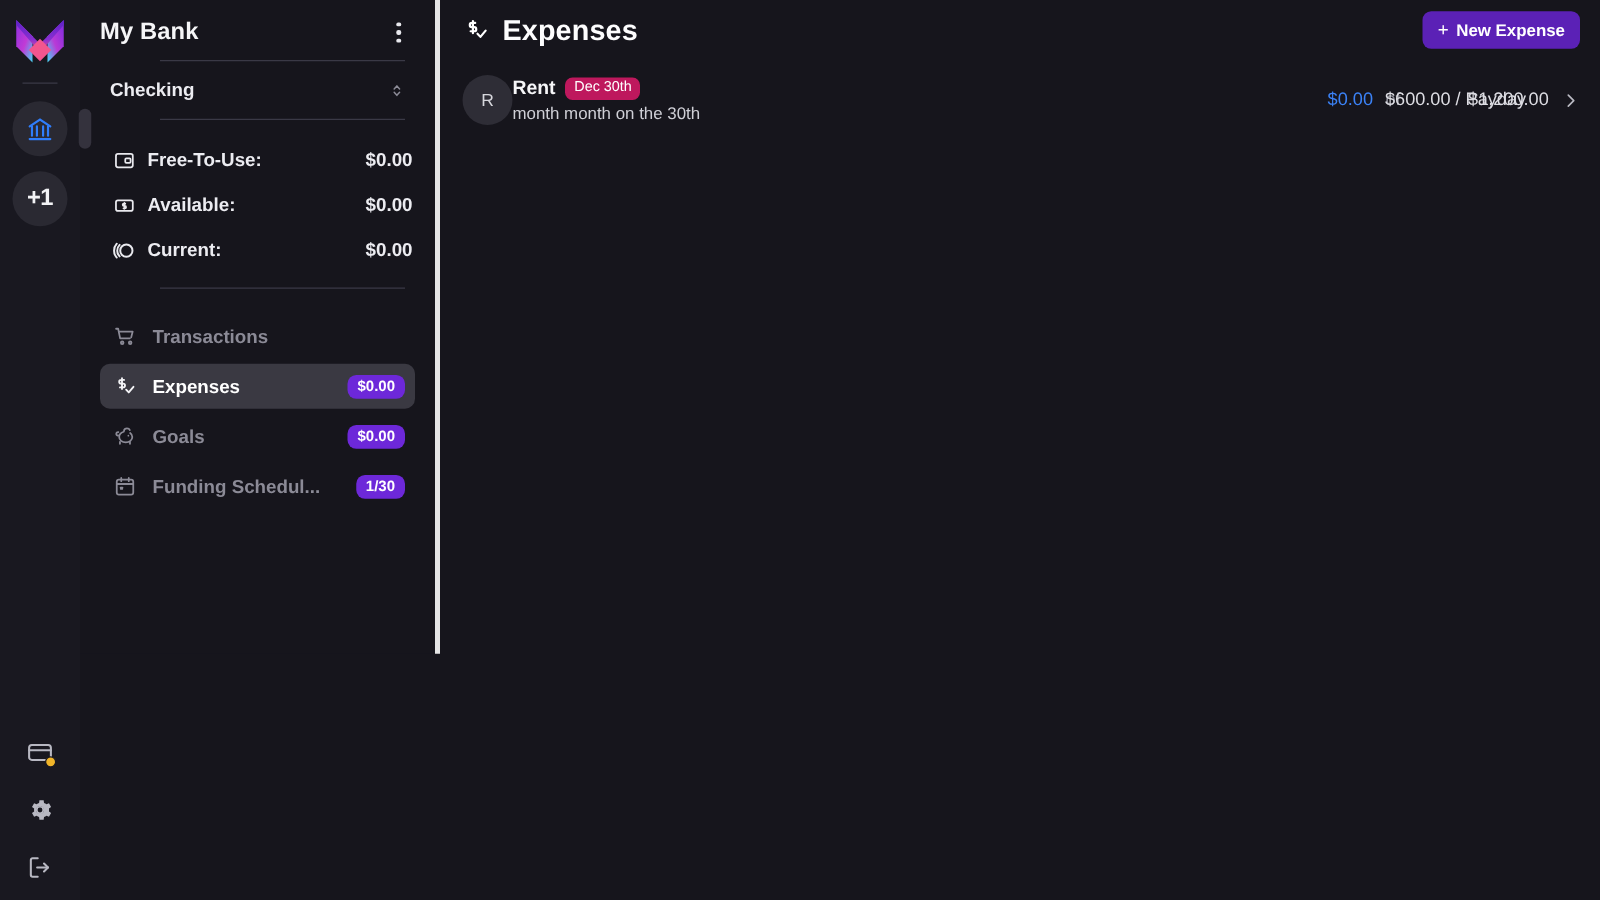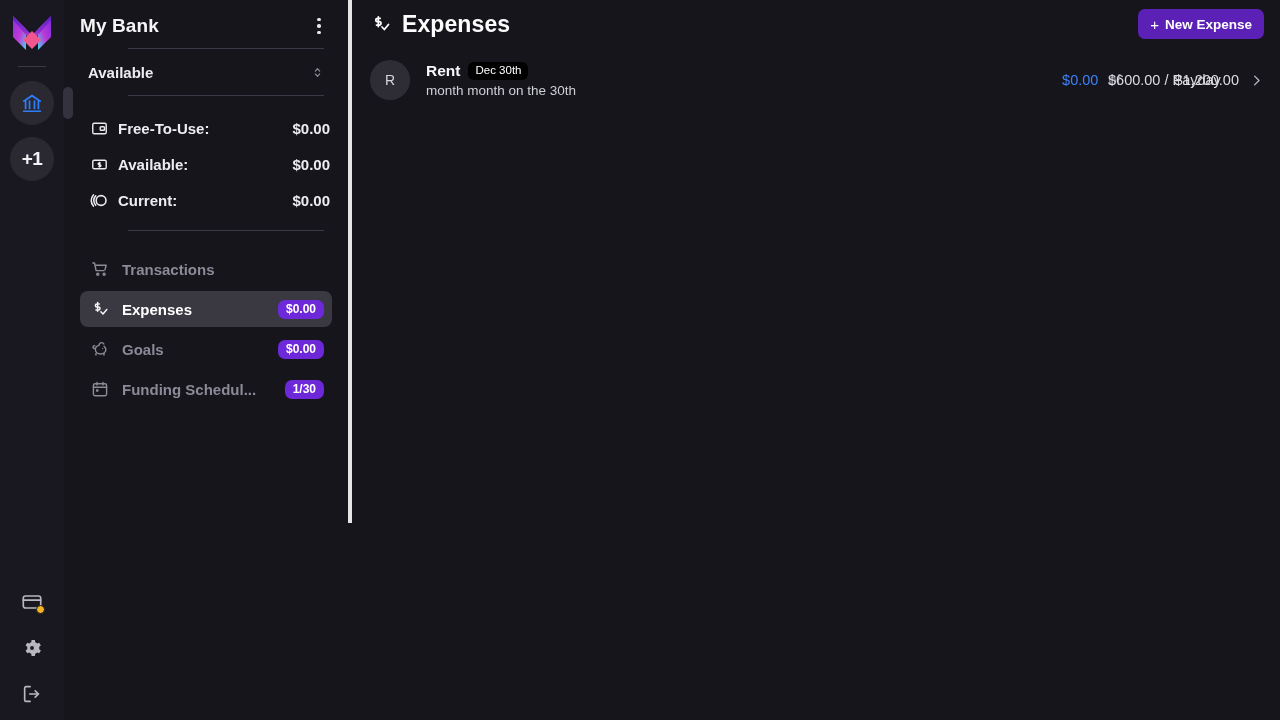--- a/index.html
+++ b/index.html
@@ -114,25 +114,25 @@
 
   .exp-row {
     display:flex; align-items:center; height:64px;
     padding:0 16px 0 18px; cursor:pointer;
   }
   .avatar {
     width:40px; height:40px; border-radius:50%; background:#2e2d36;
     display:flex; align-items:center; justify-content:center;
     font-size:14px; color:#d6d6dc; font-weight:400; flex:0 0 40px;
   }
-  .exp-info { margin-left:16px; }
+  .exp-info { }
   .exp-line1 { display:flex; align-items:center; gap:8px; }
   .exp-name { font-size:15.5px; font-weight:700; color:#f6f6f8; }
   .exp-chip {
-    background:#000000; color:#fff; font-size:11.5px; font-weight:400;
+    background:#be185d; color:#fff; font-size:11.5px; font-weight:400;
     border-radius:6px; padding:3px 7px 4px 7px; line-height:1;
   }
   .exp-sub { font-size:13.5px; color:#cfcfd6; margin-top:3px; }
   .exp-mid {
     position:absolute; left:738px;
     font-size:14.5px; color:#dcdce2;
   }
   .exp-row-inner { position:relative; display:flex; align-items:center; width:100%; }
   .exp-right { margin-left:auto; display:flex; align-items:center; gap:10px; }
   .amt-paid { font-size:14.5px; color:#3b82f6; }
@@ -217,21 +217,21 @@
       <span class="kebab">
         <i></i>
         <i></i>
         <i></i>
       </span>
     </div>
 
     <div class="hr"></div>
 
     <div class="acct-row">
-      <span class="acct-name">Available</span>
+      <span class="acct-name">Checking</span>
       <svg width="13" height="13" viewBox="0 0 24 24" fill="none" stroke="#8c8b97" stroke-width="2.2" stroke-linecap="round" stroke-linejoin="round">
         <path d="M8 9.5 12 5l4 4.5"></path>
           <path d="M8 14.5 12 19l4-4.5"></path>
       </svg>
     </div>
 
     <div class="hr b"></div>
 
     <div class="bal-list">
 

